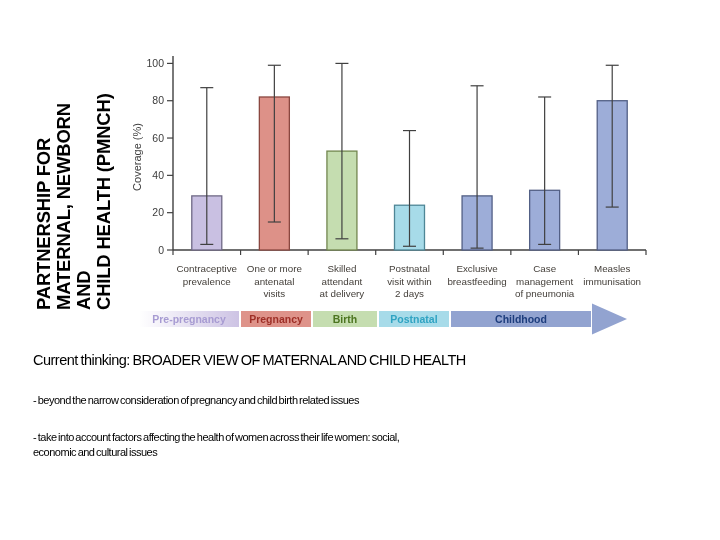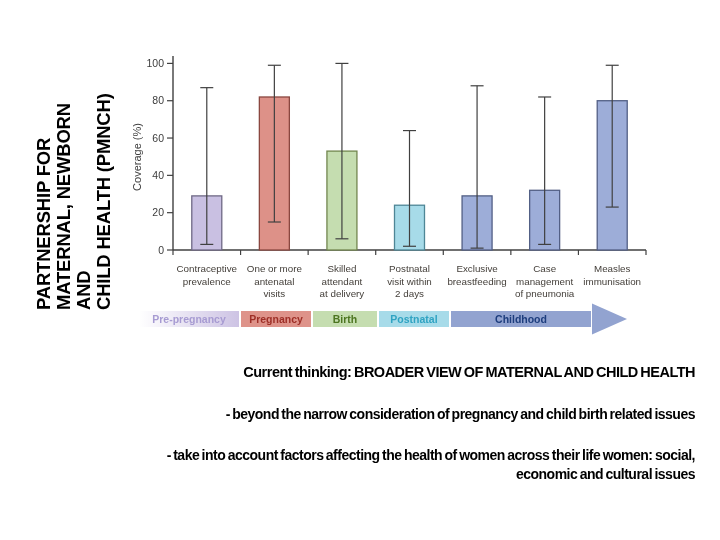--- a/index.html
+++ b/index.html
@@ -8,27 +8,27 @@
     overflow:hidden; font-family:"Liberation Sans", sans-serif; color:#000;
   }
   .vtitle {
     position:absolute; left:-61px; top:155px; width:250px; height:60px;
     transform:rotate(-90deg);
     font-weight:bold; font-size:18.5px; line-height:1.08;
     letter-spacing:-0.2px; white-space:pre-line; color:#000000;
   }
   #chart { position:absolute; left:133px; top:36px; width:524px; height:312px; }
   #chart text { font-family:"Liberation Sans", sans-serif; }
-  .bodytext { position:absolute; left:33px; top:363px; width:662px; font-weight:bold;text-align:right; }
+  .bodytext { position:absolute; left:33px; top:351px; width:662px; font-weight:normal; }
   .heading {
     font-size:14.5px; letter-spacing:-0.5px; word-spacing:-1px;
     line-height:1.3; margin:0 0 23px 0;
   }
   .bullet {
-    font-size:14px; letter-spacing:-0.5px; word-spacing:-1px;
+    font-size:11px; letter-spacing:-0.5px; word-spacing:-1px;
     line-height:1.32; margin:0 0 23px 0; white-space:pre-line;
   }
 </style>
 </head>
 <body>
 
 <div class="slide">
   <div class="vtitle">PARTNERSHIP FOR
 MATERNAL, NEWBORN AND
 CHILD HEALTH (PMNCH)</div>

